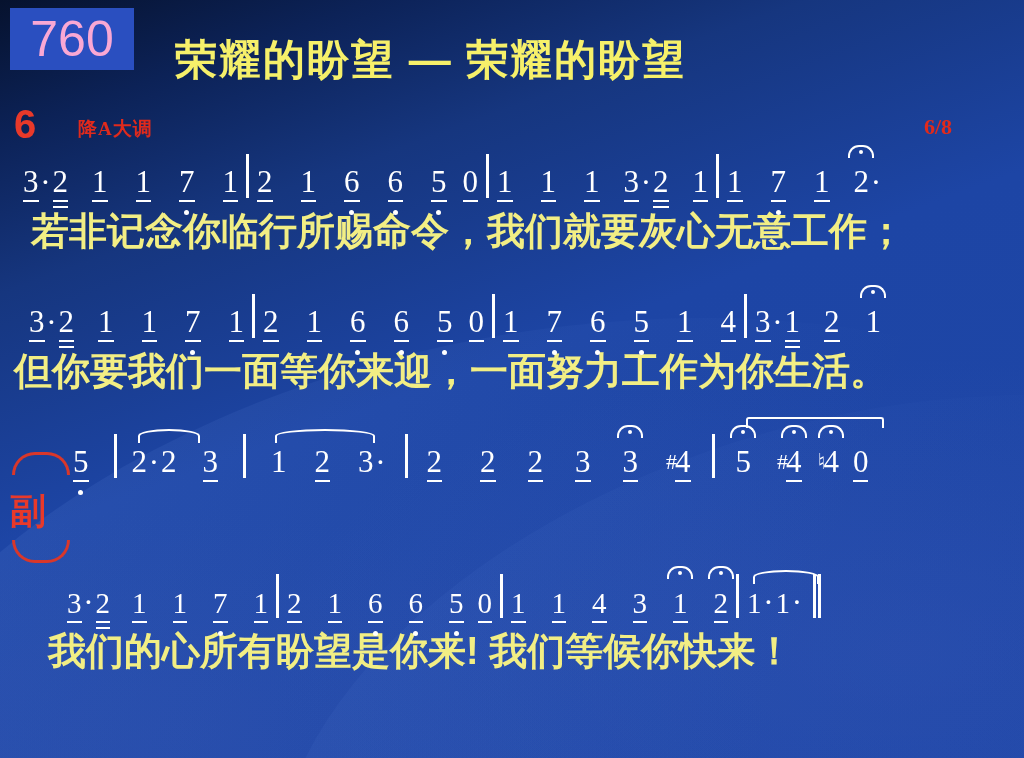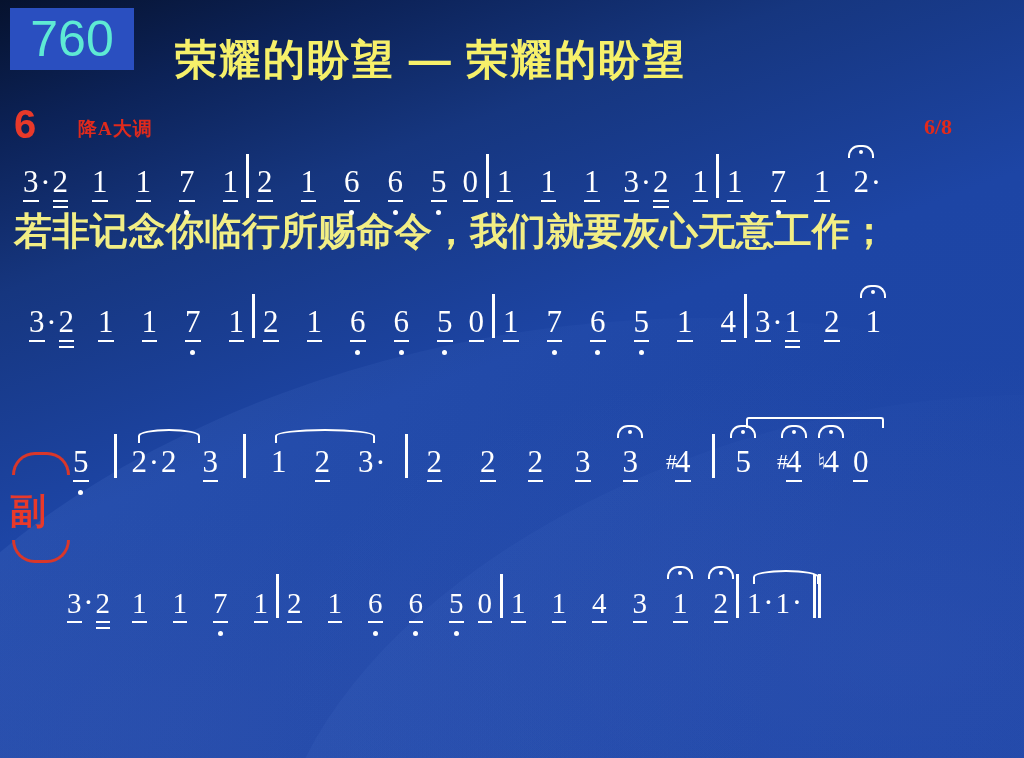--- a/index.html
+++ b/index.html
@@ -27,21 +27,21 @@
   #swoosh2{width:1200px;height:700px;left:260px;top:420px;transform:rotate(-16deg);
     background:linear-gradient(120deg,rgba(70,110,200,.18),rgba(70,110,200,0) 65%);}
 
   
   #hymn-badge{
     position:absolute;left:10px;top:8px;width:124px;height:62px;
     background:#2a4fc0;
     display:flex;align-items:center;justify-content:center;
   }
   #hymn-number{
-    color:#5eead4;font-size:50px;line-height:50px;font-weight:400;
+    color:#f9a8d4;font-size:50px;line-height:50px;font-weight:400;
     letter-spacing:0px;
   }
   #slide-title{
     position:absolute;left:175px;top:32px;
     color:#f6f06a;font-size:42px;font-weight:bold;letter-spacing:2px;
     white-space:nowrap;
   }
   #verse-marker{
     position:absolute;left:14px;top:104px;
     color:#e8392a;font-size:40px;line-height:40px;font-weight:bold;
@@ -196,21 +196,21 @@
       <span class="sp" style="width:26px"></span>
       <span class="note"><span class="glyph">7<span class="beam1"></span><span class="dot-low"></span></span></span>
       <span class="sp" style="width:26px"></span>
       <span class="note"><span class="glyph">1<span class="beam1"></span></span></span>
       <span class="sp" style="width:22px"></span>
       <span class="note"><span class="glyph">2<span class="fermata">
               <span class="fdot"></span>
             </span></span></span>
       <span class="augdot">·</span>
     </div>
-    <div class="lyrics-row" style="padding-left:14px;margin-top:6px;">若非记念你临行所赐命令，我们就要灰心无意工作；</div>
+    <div class="lyrics-row" style="padding-left:14px;margin-top:6px;margin-left:17px;">若非记念你临行所赐命令，我们就要灰心无意工作；</div>
   </div>
 
   <div class="system" style="top:292px;">
     <div class="notes-row" style="padding-left:28px;">
       <span class="note"><span class="glyph">3<span class="beam1"></span></span></span>
       <span class="augdot">·</span>
       <span class="note"><span class="glyph">2<span class="beam1"></span><span class="beam2"></span></span></span>
       <span class="sp" style="width:22px"></span>
       <span class="note"><span class="glyph">1<span class="beam1"></span></span></span>
       <span class="sp" style="width:26px"></span>
@@ -247,20 +247,21 @@
       <span class="note"><span class="glyph">3<span class="beam1"></span></span></span>
       <span class="augdot">·</span>
       <span class="note"><span class="glyph">1<span class="beam1"></span><span class="beam2"></span></span></span>
       <span class="sp" style="width:22px"></span>
       <span class="note"><span class="glyph">2<span class="beam1"></span></span></span>
       <span class="sp" style="width:24px"></span>
       <span class="note"><span class="glyph">1<span class="fermata">
               <span class="fdot"></span>
             </span></span></span>
     </div>
+    <div class="lyrics-row" style="padding-left:14px;margin-top:6px;">但你要我们一面等你来迎，一面努力工作为你生活。</div>
   </div>
 
   <div id="chorus-arc-top"></div>
   <div id="chorus-arc-bot"></div>
   <div id="chorus-label">副</div>
 
   <div class="system" style="top:432px;">
     <div class="notes-row" style="padding-left:72px;">
       <span class="note"><span class="glyph">5<span class="beam1"></span><span class="dot-low"></span></span></span>
       <span class="barline" style="margin-left:24px;margin-right:14px;"></span>
@@ -354,15 +355,16 @@
       <span class="barline"></span>
       <span class="note" style="position:relative;"><span class="glyph">1
         <span class="slur" style="left:6px;width:62px;"></span></span></span>
       <span class="augdot">·</span>
       <span class="note"><span class="glyph">1</span></span>
       <span class="augdot">·</span>
       <span class="sp" style="width:8px"></span>
       <span class="barline final"></span>
       <span class="barline final2" style="margin-left:-10px;"></span>
     </div>
+    <div class="lyrics-row" style="padding-left:48px;margin-top:6px;">我们的心所有盼望是你来! 我们等候你快来！</div>
   </div>
 
 </div>
 
 </body></html>

